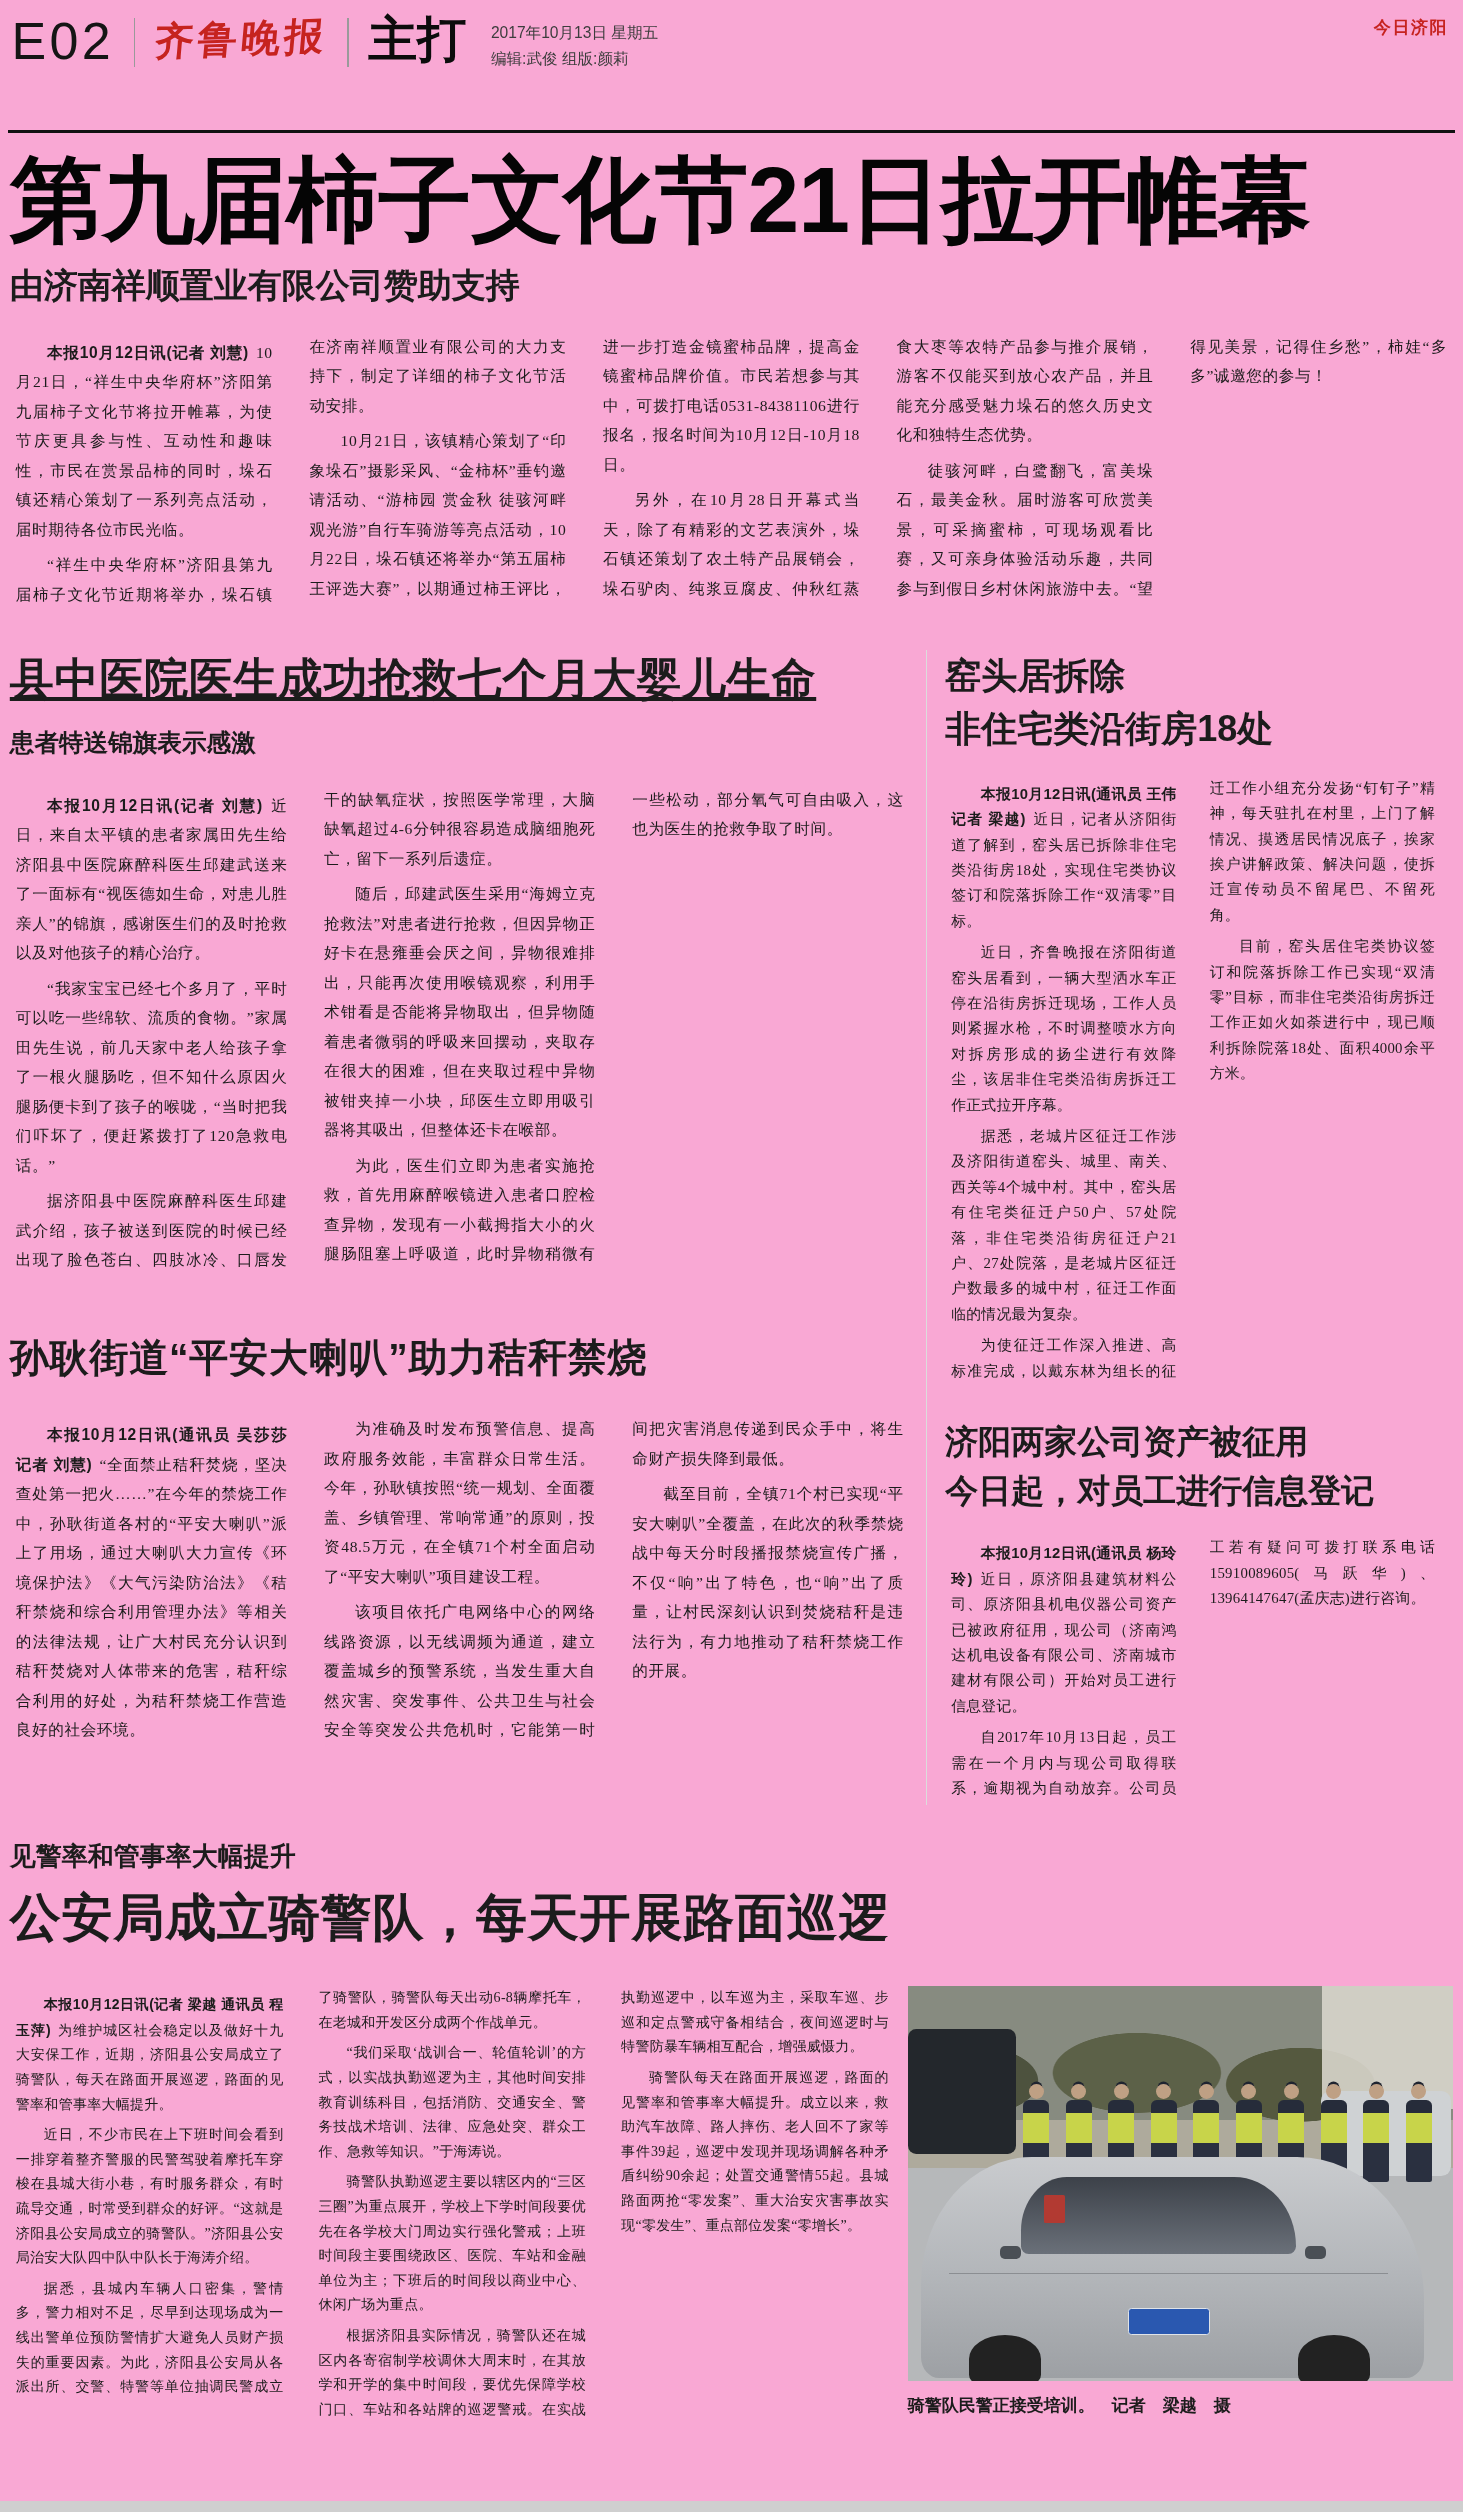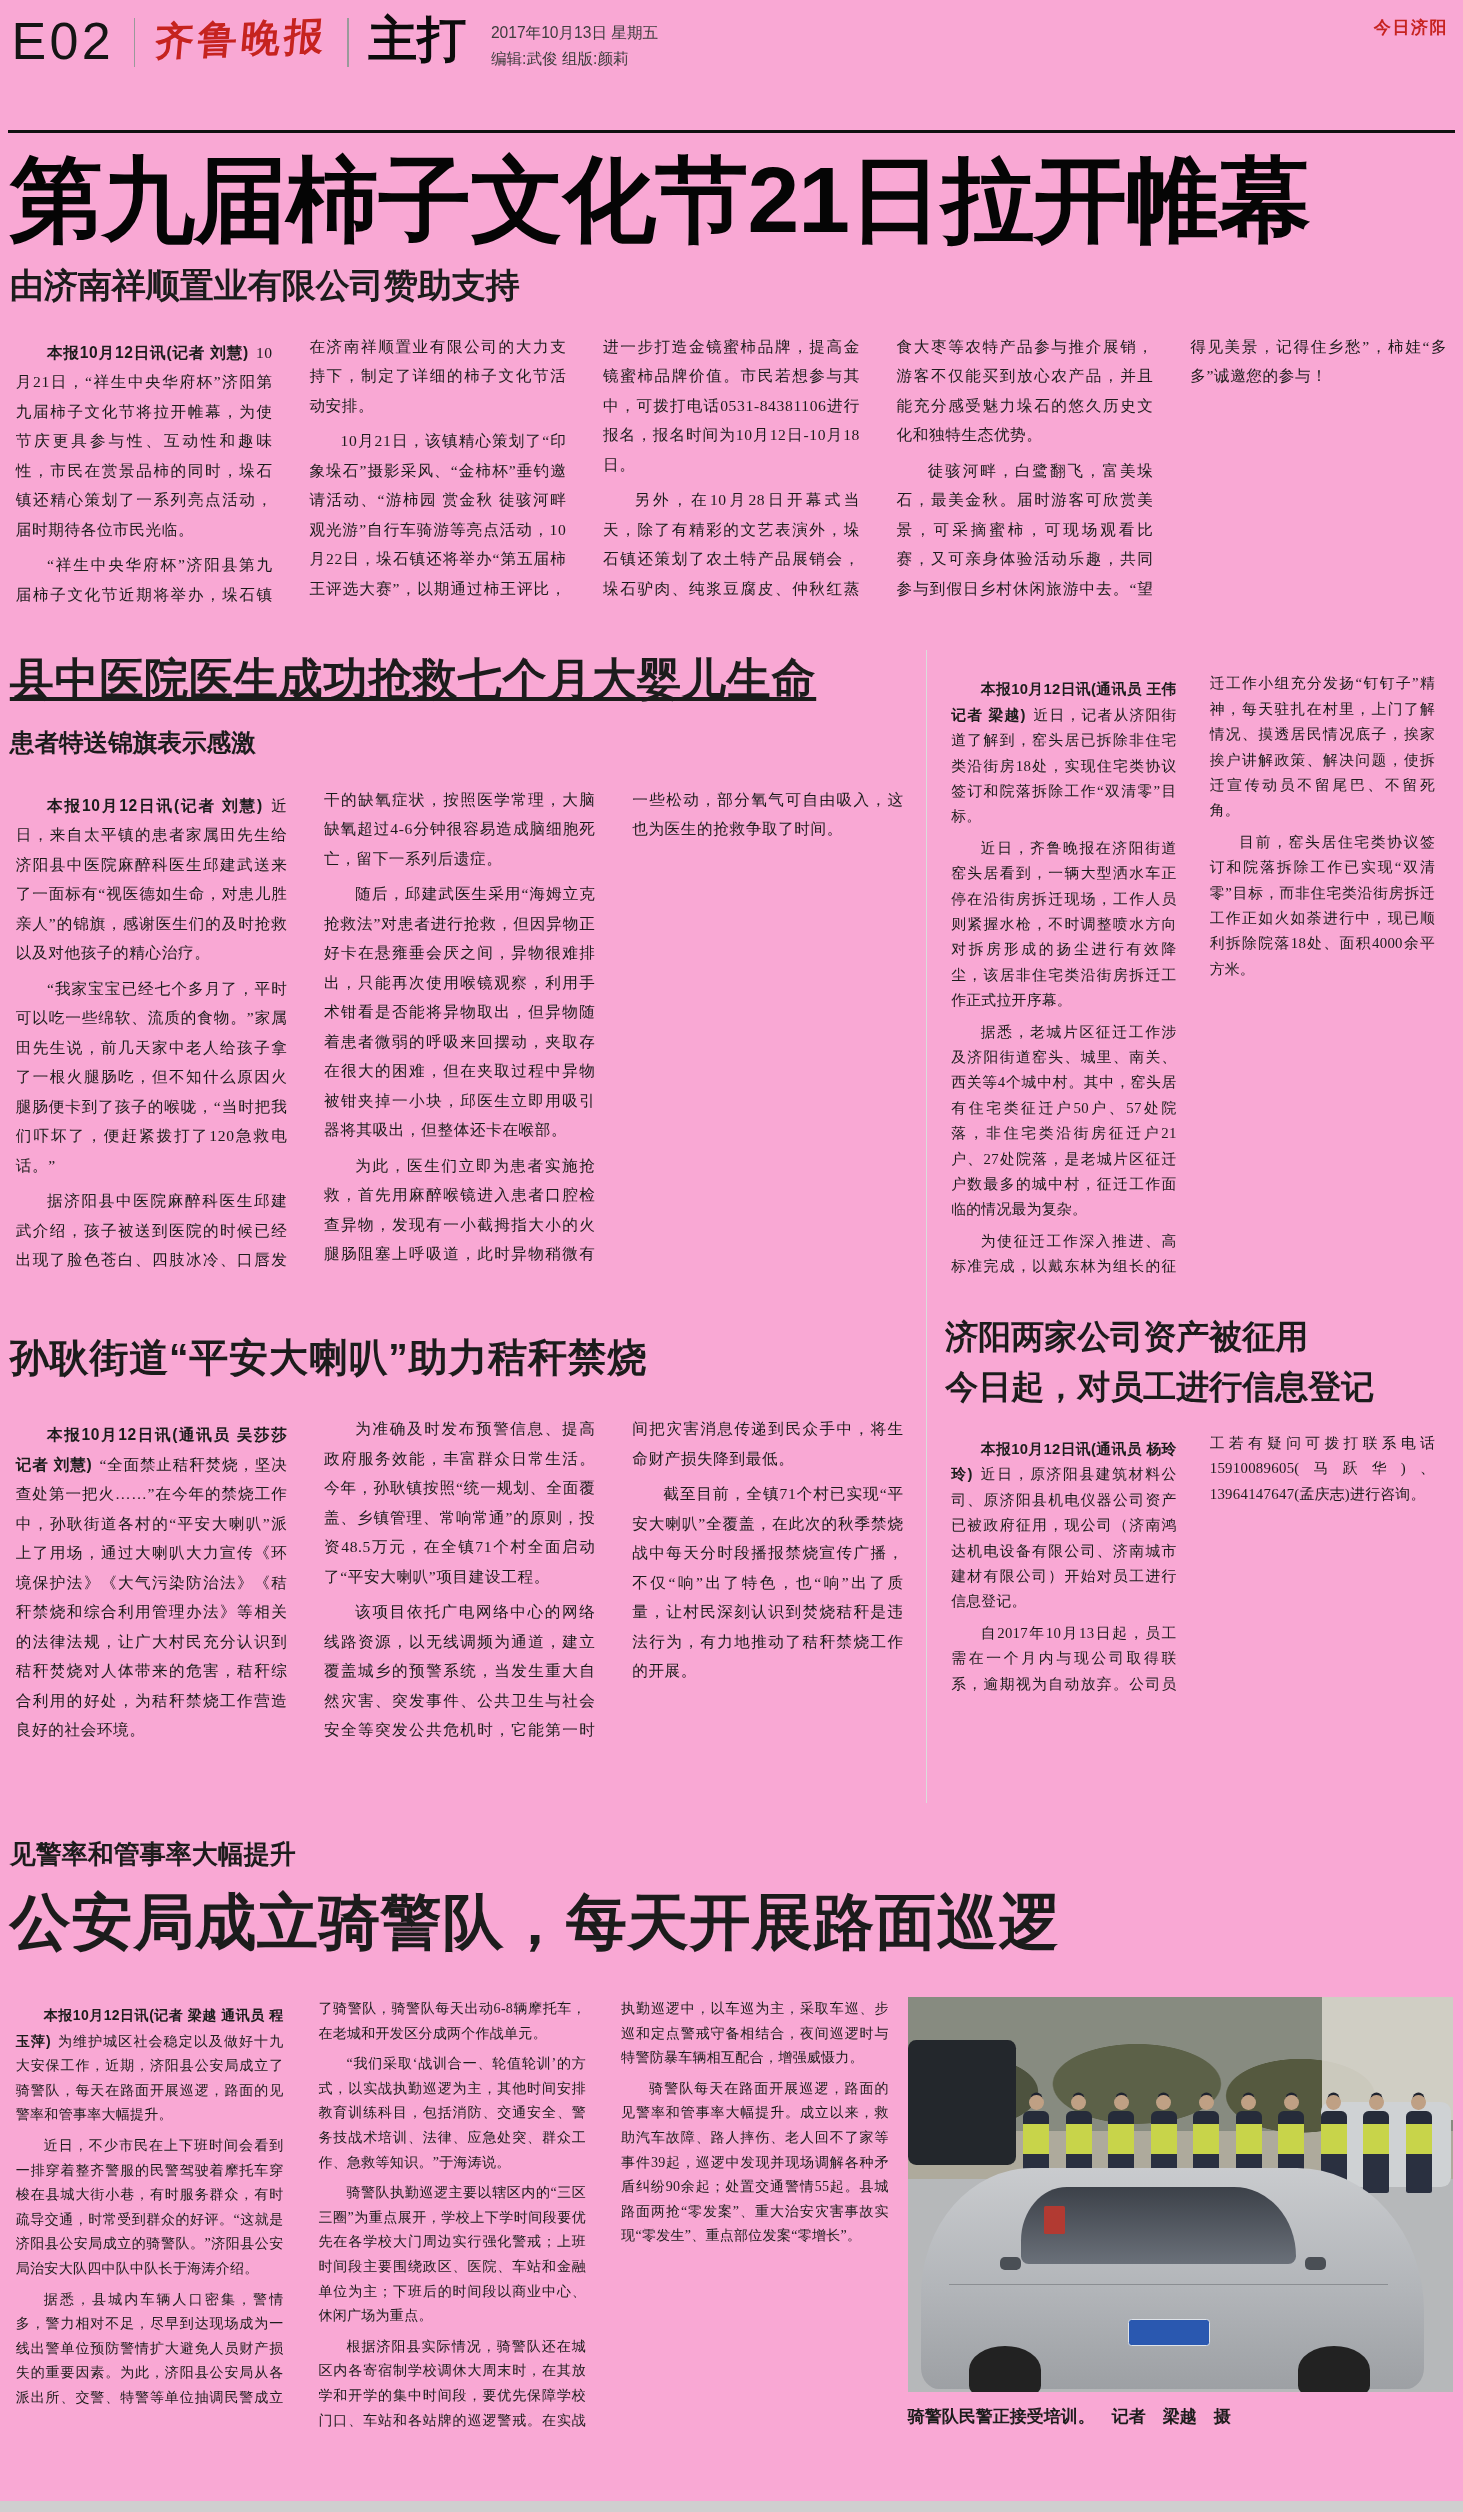--- a/index.html
+++ b/index.html
@@ -36,21 +36,21 @@
   .a4-headline{font-family:"Liberation Sans",sans-serif;font-size:39px;font-weight:900;letter-spacing:0.8px;}
   .a4-body{margin-top:29.5px;height:389px;column-count:3;column-gap:24.6px;font-size:15.6px;line-height:29.5px;letter-spacing:.04em;}
   .a3-headline{font-family:"Liberation Sans",sans-serif;font-size:36px;font-weight:900;line-height:1.45;}
   .a3-body{margin-top:21px;height:613px;column-count:2;column-gap:21px;font-size:14.8px;line-height:25.4px;letter-spacing:.02em;}
   .a5{margin-top:28px;}
   .a5-headline{font-family:"Liberation Sans",sans-serif;font-size:33px;font-weight:900;line-height:1.5;}
   .a5-body{margin-top:19.7px;height:270px;column-count:2;column-gap:21px;font-size:14.8px;line-height:25.4px;letter-spacing:.02em;}
   
   .police{padding:34px 9.8px 0 9.8px;}
   .kicker{font-family:"Liberation Sans",sans-serif;font-size:26px;font-weight:700;}
-  .p-headline{font-family:"Liberation Sans",sans-serif;font-size:61px;font-weight:900;margin-top:9.8px;letter-spacing:0.8px;}
+  .p-headline{font-family:"Liberation Sans",sans-serif;font-size:51px;font-weight:900;margin-top:9.8px;letter-spacing:0.8px;}
   .p-content{display:grid;grid-template-columns:885px 545px;column-gap:13px;margin-top:33px;}
   .p-body{height:452px;column-count:3;column-gap:23px;font-size:14px;line-height:24.6px;letter-spacing:.02em;}
   .caption{margin-top:13px;font-family:"Liberation Sans",sans-serif;font-size:17px;font-weight:700;}
   
   .photo{position:relative;width:545px;height:395px;overflow:hidden;background:
      radial-gradient(107px 57px at 12% 24%,#4d523e 0 60%,transparent 61%),
      radial-gradient(139px 66px at 42% 22%,#5c6148 0 60%,transparent 61%),
      radial-gradient(123px 61px at 72% 25%,#55593f 0 60%,transparent 61%),
      linear-gradient(#878b80 0 34%,#aeaa9c 34% 46%,#b6b8ba 46% 100%);}
   .building{position:absolute;right:0;top:0;width:131px;height:123px;background:#d8d5cb;opacity:.9;}
@@ -131,20 +131,24 @@
           <p>为准确及时发布预警信息、提高政府服务效能，丰富群众日常生活。今年，孙耿镇按照“统一规划、全面覆盖、乡镇管理、常响常通”的原则，投资48.5万元，在全镇71个村全面启动了“平安大喇叭”项目建设工程。</p>
           <p>该项目依托广电网络中心的网络线路资源，以无线调频为通道，建立覆盖城乡的预警系统，当发生重大自然灾害、突发事件、公共卫生与社会安全等突发公共危机时，它能第一时间把灾害消息传递到民众手中，将生命财产损失降到最低。</p>
           <p>截至目前，全镇71个村已实现“平安大喇叭”全覆盖，在此次的秋季禁烧战中每天分时段播报禁烧宣传广播，不仅“响”出了特色，也“响”出了质量，让村民深刻认识到焚烧秸秆是违法行为，有力地推动了秸秆禁烧工作的开展。</p>
         </div>
       </div>
 
     </div>
     <div class="right-strip">
 
       <div>
+        <div class="a3-headline">
+          <div>窑头居拆除</div>
+          <div>非住宅类沿街房18处</div>
+        </div>
         <div class="a3-body jbody">
           <p><strong class="byline">本报10月12日讯(通讯员 王伟 记者 梁越)</strong><span>近日，记者从济阳街道了解到，窑头居已拆除非住宅类沿街房18处，实现住宅类协议签订和院落拆除工作“双清零”目标。</span></p>
           <p>近日，齐鲁晚报在济阳街道窑头居看到，一辆大型洒水车正停在沿街房拆迁现场，工作人员则紧握水枪，不时调整喷水方向对拆房形成的扬尘进行有效降尘，该居非住宅类沿街房拆迁工作正式拉开序幕。</p>
           <p>据悉，老城片区征迁工作涉及济阳街道窑头、城里、南关、西关等4个城中村。其中，窑头居有住宅类征迁户50户、57处院落，非住宅类沿街房征迁户21户、27处院落，是老城片区征迁户数最多的城中村，征迁工作面临的情况最为复杂。</p>
           <p>为使征迁工作深入推进、高标准完成，以戴东林为组长的征迁工作小组充分发扬“钉钉子”精神，每天驻扎在村里，上门了解情况、摸透居民情况底子，挨家挨户讲解政策、解决问题，使拆迁宣传动员不留尾巴、不留死角。</p>
           <p>目前，窑头居住宅类协议签订和院落拆除工作已实现“双清零”目标，而非住宅类沿街房拆迁工作正如火如荼进行中，现已顺利拆除院落18处、面积4000余平方米。</p>
         </div>
       </div>
 
       <div class="a5">

